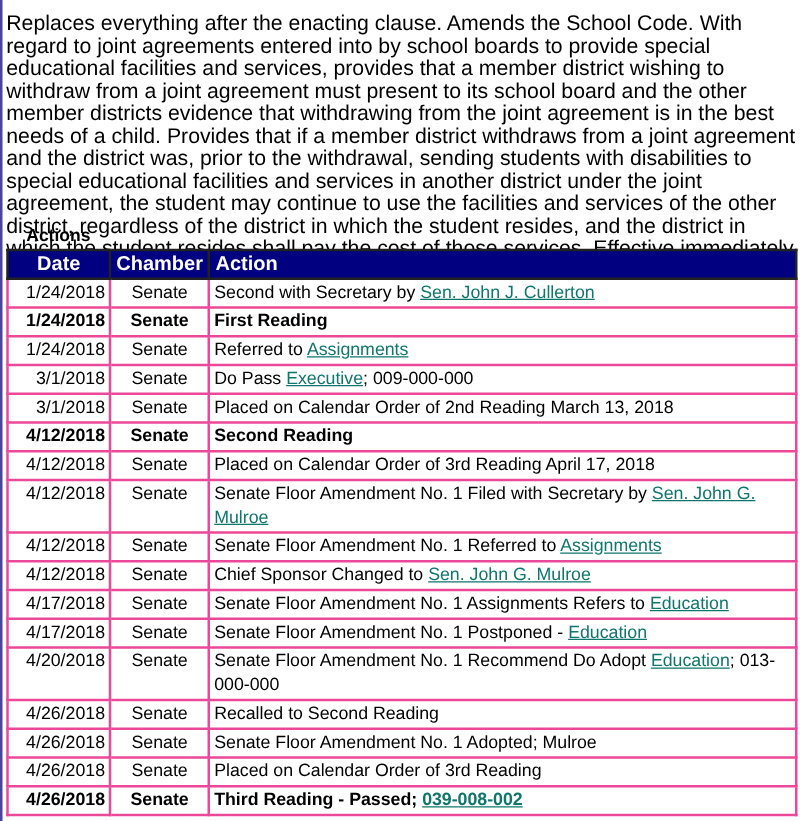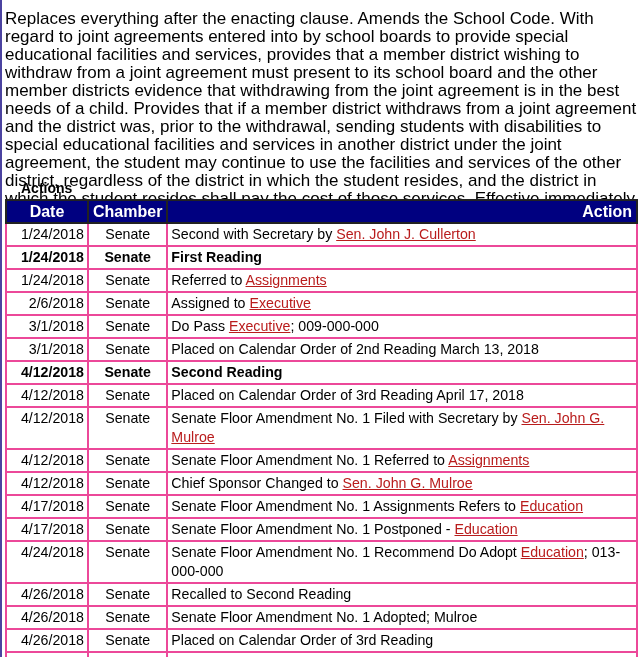--- a/index.html
+++ b/index.html
@@ -22,30 +22,30 @@
     table.actions {
       position: absolute; left: 5px; top: 199px; width: 633px;
       border-collapse: collapse; font-size: 14.2px;
       border: 2px solid #222;
     }
     table.actions th {
       background: #000080; color: #fff; font-weight: bold;
       height: 21px; padding: 0 4px; border: 2px solid #222;
       text-align: center; font-size: 16px;
     }
-    table.actions th.action-h { text-align: right; margin-left: 36px; }
+    table.actions th.action-h { text-align: left; margin-left: 36px; }
     table.actions td {
       border: 2px solid #ec4899; padding: 1px 3px; height: 19px;
       vertical-align: top; line-height: 19px;
     }
     td.date { text-align: right; width: 74px; }
     td.chamber { text-align: center; width: 69px; }
     td.action { text-align: left; }
     tr.bold td { font-weight: bold; }
-    a.link { color: #b91c1c; text-decoration: underline; }
+    a.link { color: #0f766e; text-decoration: underline; }
   </style>
 </head>
 <body>
 
 <div class="left-rule"></div>
 
 <div class="synopsis">Replaces everything after the enacting clause. Amends the School Code. With regard to joint agreements entered into by school boards to provide special educational facilities and services, provides that a member district wishing to withdraw from a joint agreement must present to its school board and the other member districts evidence that withdrawing from the joint agreement is in the best needs of a child. Provides that if a member district withdraws from a joint agreement and the district was, prior to the withdrawal, sending students with disabilities to special educational facilities and services in another district under the joint agreement, the student may continue to use the facilities and services of the other district, regardless of the district in which the student resides, and the district in which the student resides shall pay the cost of those services. Effective immediately.</div>
 
 <div class="actions-heading">Actions</div>
 
@@ -65,25 +65,20 @@
       </tr>
       <tr class="bold">
         <td class="date">1/24/2018</td>
         <td class="chamber">Senate</td>
         <td class="action"><span>First Reading</span></td>
       </tr>
       <tr>
         <td class="date">1/24/2018</td>
         <td class="chamber">Senate</td>
         <td class="action"><span>Referred to </span><a class="link" href="#">Assignments</a></td>
-      </tr>
-      <tr>
-        <td class="date">2/6/2018</td>
-        <td class="chamber">Senate</td>
-        <td class="action"><span>Assigned to </span><a class="link" href="#">Executive</a></td>
       </tr>
       <tr>
         <td class="date">3/1/2018</td>
         <td class="chamber">Senate</td>
         <td class="action"><span>Do Pass </span><a class="link" href="#">Executive</a><span>; 009-000-000</span></td>
       </tr>
       <tr>
         <td class="date">3/1/2018</td>
         <td class="chamber">Senate</td>
         <td class="action"><span>Placed on Calendar Order of 2nd Reading March 13, 2018</span></td>
@@ -117,21 +112,21 @@
         <td class="date">4/17/2018</td>
         <td class="chamber">Senate</td>
         <td class="action"><span>Senate Floor Amendment No. 1 Assignments Refers to </span><a class="link" href="#">Education</a></td>
       </tr>
       <tr>
         <td class="date">4/17/2018</td>
         <td class="chamber">Senate</td>
         <td class="action"><span>Senate Floor Amendment No. 1 Postponed - </span><a class="link" href="#">Education</a></td>
       </tr>
       <tr>
-        <td class="date">4/24/2018</td>
+        <td class="date">4/20/2018</td>
         <td class="chamber">Senate</td>
         <td class="action"><span>Senate Floor Amendment No. 1 Recommend Do Adopt </span><a class="link" href="#">Education</a><span>; 013-000-000</span></td>
       </tr>
       <tr>
         <td class="date">4/26/2018</td>
         <td class="chamber">Senate</td>
         <td class="action"><span>Recalled to Second Reading</span></td>
       </tr>
       <tr>
         <td class="date">4/26/2018</td>

